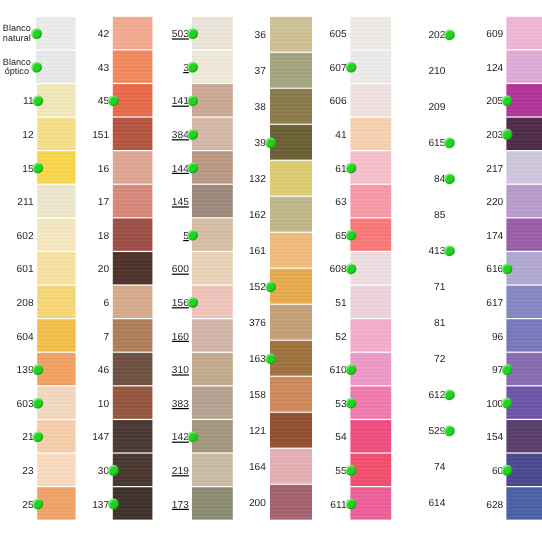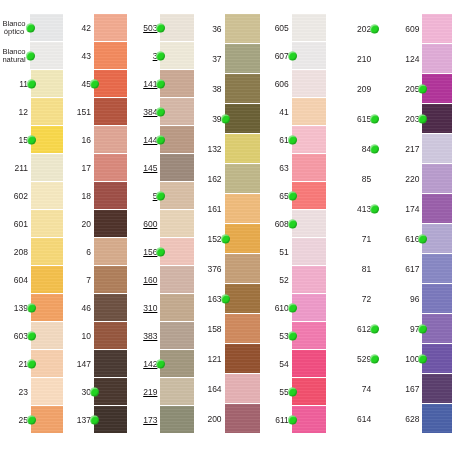--- a/index.html
+++ b/index.html
@@ -110,28 +110,28 @@
   .c4 { width: 65px; }
   .c5 { width: 63px; align-items: center; }
   .c6 { width: 60px; }
 </style>
 </head>
 <body>
 
 <div id="chart">
     <div class="column c0">
       <div class="swatch-row">
+        <div class="code-cell twoline">Blanco natural</div>
+        <div class="swatch" title="Blanco natural" style="background: rgb(237, 236, 234);">
+          <span class="dot" style="background: rgb(34, 212, 34);"></span>
+        </div>
+      </div>
+      <div class="swatch-row">
         <div class="code-cell twoline">Blanco óptico</div>
         <div class="swatch" title="Blanco óptico" style="background: rgb(232, 233, 234);">
-          <span class="dot" style="background: rgb(34, 212, 34);"></span>
-        </div>
-      </div>
-      <div class="swatch-row">
-        <div class="code-cell twoline">Blanco natural</div>
-        <div class="swatch" title="Blanco natural" style="background: rgb(237, 236, 234);">
           <span class="dot" style="background: rgb(34, 212, 34);"></span>
         </div>
       </div>
       <div class="swatch-row">
         <div class="code-cell">11</div>
         <div class="swatch" title="11" style="background: rgb(241, 233, 187);">
           <span class="dot" style="background: rgb(34, 212, 34);"></span>
         </div>
       </div>
       <div class="swatch-row">
@@ -610,21 +610,27 @@
           <span class="dot" style="background: rgb(34, 212, 34);"></span>
         </div>
       </div>
       <div class="swatch-row">
         <div class="code-cell">100</div>
         <div class="swatch" title="100" style="background: rgb(111, 85, 168);">
           <span class="dot" style="background: rgb(34, 212, 34);"></span>
         </div>
       </div>
       <div class="swatch-row">
-        <div class="code-cell">167</div>
+        <div class="code-cell">154</div>
         <div class="swatch" title="204" style="background: rgb(91, 63, 110);"></div>
+      </div>
+      <div class="swatch-row">
+        <div class="code-cell">60</div>
+        <div class="swatch" title="60" style="background: rgb(74, 74, 145);">
+          <span class="dot" style="background: rgb(34, 212, 34);"></span>
+        </div>
       </div>
       <div class="swatch-row">
         <div class="code-cell">628</div>
         <div class="swatch" title="628" style="background: rgb(75, 98, 168);"></div>
       </div>
     </div>
   </div>
 
 </body></html>

